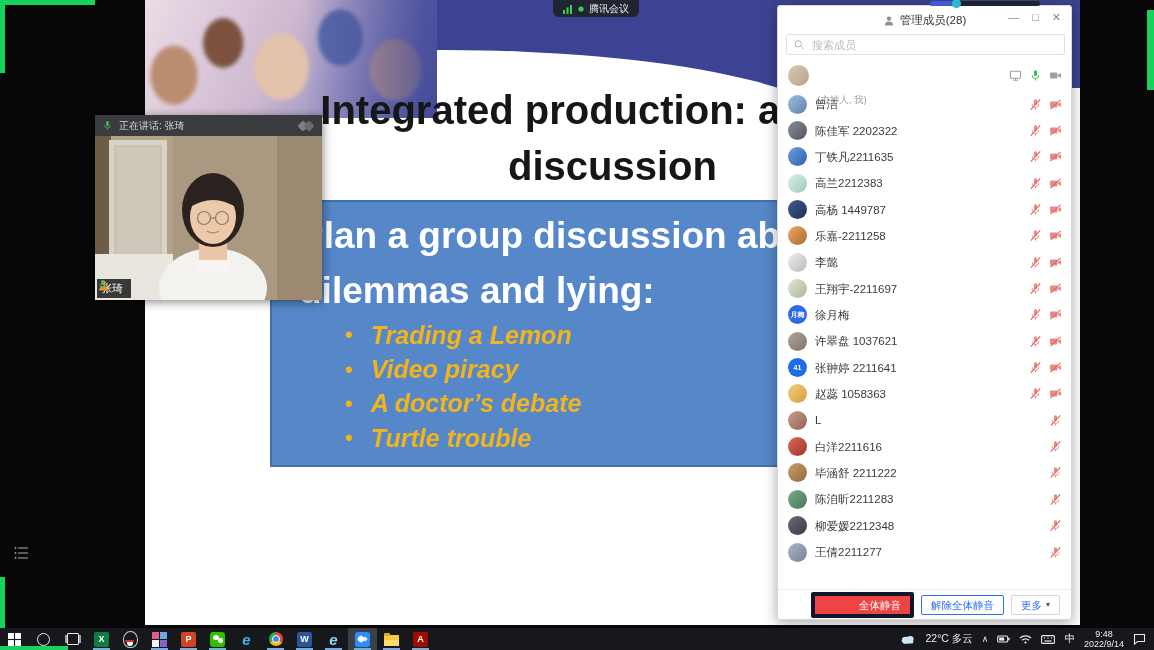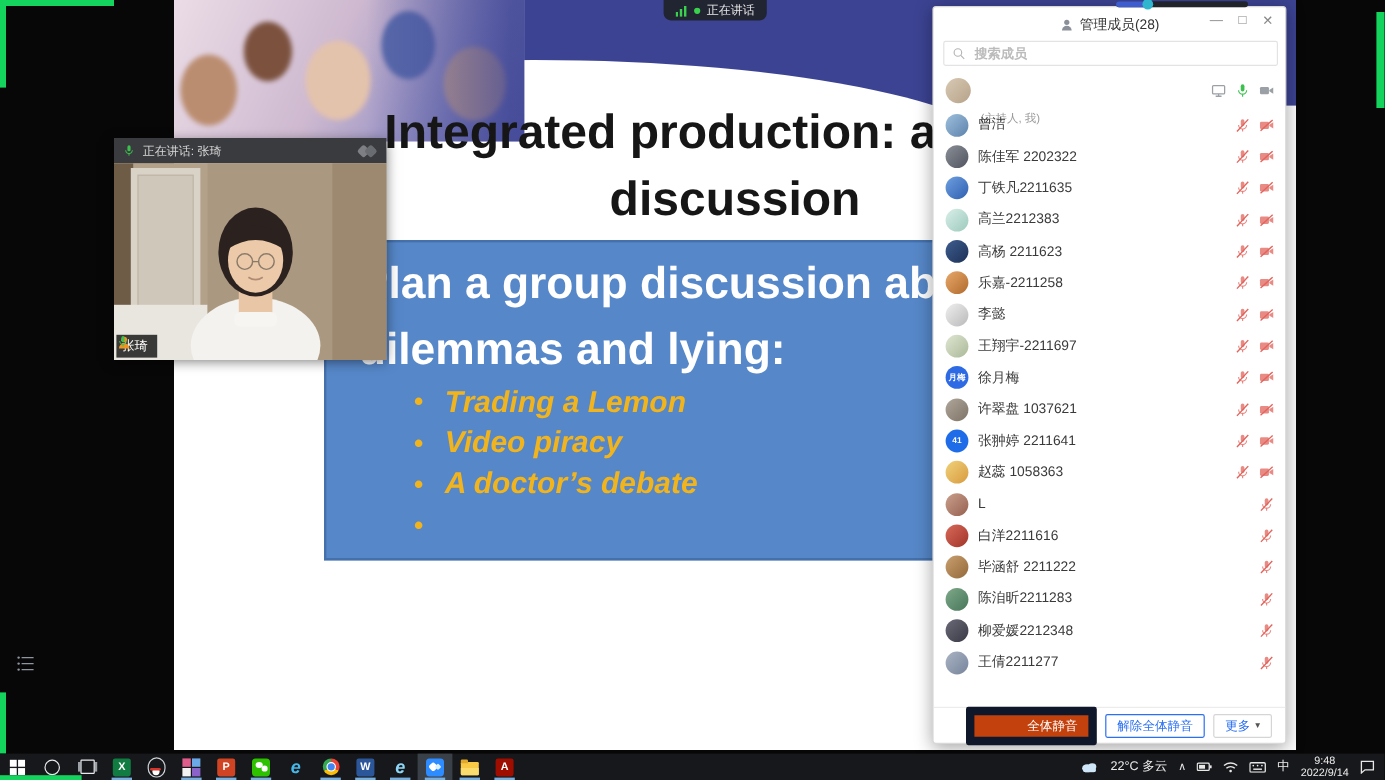--- a/index.html
+++ b/index.html
@@ -72,38 +72,38 @@
   .panel{position:absolute;left:777px;top:5px;width:295px;height:615px;background:#fff;z-index:50;
       border:1px solid #d8d8d8;border-radius:3px;box-shadow:0 3px 14px rgba(0,0,0,.35);box-sizing:border-box;}
   .p-title{position:absolute;top:7px;left:0;right:0;display:flex;justify-content:center;align-items:center;
       gap:5px;font-size:11.5px;color:#333;}
   .p-title .ic{color:#8a8f98;}
   .p-controls{position:absolute;top:5px;right:10px;display:flex;gap:13px;font-size:11px;color:#888;}
   .p-controls span{cursor:default;}
   .search{position:absolute;left:8px;top:28px;width:279px;height:21px;border:1px solid #e3e3e3;
       border-radius:2px;box-sizing:border-box;display:flex;align-items:center;padding:0 6px;gap:5px;}
   .search .ic{color:#b5b5b5;flex:0 0 12px;}
-  .search input{border:none;outline:none;flex:1;font-size:11px;color:#333;background:transparent;font-weight:bold;}
+  .search input{border:none;outline:none;flex:1;font-size:11px;color:#333;background:transparent;}
   .search input::placeholder{color:#bbb;}
   .m-list{position:absolute;left:0;top:53px;width:100%;bottom:30px;overflow:hidden;}
   .m-row{display:flex;align-items:center;height:26.35px;padding:0 9px 0 10px;box-sizing:border-box;}
   .m-row.host{height:32px;}
   .avatar{width:19px;height:19px;border-radius:50%;flex:0 0 19px;display:flex;align-items:center;
       justify-content:center;color:#fff;font-size:7px;font-weight:700;overflow:hidden;}
   .m-row.host .avatar{width:21px;height:21px;flex:0 0 21px;}
   .m-info{display:flex;flex-direction:column;margin-left:8px;line-height:12px;}
   .m-name{font-size:11.5px;color:#3a3a3a;white-space:nowrap;}
   .m-sub{font-size:9.5px;color:#9a9a9a;margin-top:38px;}
   .m-icons{margin-left:auto;display:flex;gap:7px;align-items:center;}
   .ic{width:13px;height:13px;}
   .ic.red{color:#e2645c}.ic.green{color:#3cc14e}.ic.gray{color:#9aa0a6}
   .p-footer{position:absolute;left:0;right:0;bottom:0;height:29px;border-top:1px solid #ececec;
       display:flex;align-items:center;justify-content:flex-end;gap:7px;padding-right:11px;}
   .btn{font-size:10.5px;border-radius:2px;padding:3px 9px;cursor:default;line-height:12px;}
-  .btn-primary{background:#c2410c;color:#fff;border:7px solid #0f172a;padding-left:44px;}
+  .btn-primary{background:#ef4444;color:#fff;border:4px solid #0f172a;padding-left:44px;}
   .btn-outline-blue{background:#fff;color:#2b6ff3;border:1px solid #2b6ff3;}
   .btn-outline-gray{background:#fff;color:#2b6ff3;border:1px solid #d5d5d5;display:flex;align-items:center;}
   .btn-outline-gray .chev{color:#555;font-size:8px;margin-left:4px;}
 
   
   .taskbar{position:absolute;left:0;top:628px;width:1154px;height:22px;background:#17181b;z-index:70;
       display:flex;align-items:center;}
   .tb-slot{width:29px;height:22px;display:flex;align-items:center;justify-content:center;position:relative;flex:0 0 29px;}
   .tb-slot.active{background:#3a4047;}
   .tb-ul{position:absolute;bottom:0;left:6px;width:17px;height:2px;background:#76aee0;}
@@ -223,34 +223,35 @@
       <li>
           <span class="dot">•</span>
           <span>Video piracy</span>
         </li>
       <li>
           <span class="dot">•</span>
           <span>A doctor’s debate</span>
         </li>
       <li>
           <span class="dot">•</span>
+          <span>Turtle trouble</span>
         </li>
     </ul>
   </div>
 
   <div class="pill">
     <svg width="10" height="10" viewBox="0 0 10 10">
         <rect x="0" y="6" width="2" height="4" fill="#3ad14e"></rect>
         <rect x="3.5" y="3.5" width="2" height="6.5" fill="#3ad14e"></rect>
         <rect x="7" y="1" width="2" height="9" fill="#3ad14e"></rect>
       </svg>
     <svg width="6" height="6" viewBox="0 0 6 6">
         <circle cx="3" cy="3" r="2.6" fill="#3ad14e"></circle>
       </svg>
-    <span class="lbl">正在讲话</span>
+    <span class="lbl">腾讯会议</span>
   </div>
 
   <div class="top-slider">
     <div class="fill"></div>
     <div class="knob"></div>
   </div>
 
   <div class="cam">
     <div class="cam-bar">
       <svg class="ic green" style="width:11px;height:11px">
@@ -383,21 +384,21 @@
               <use href="#sym-mic-off"></use>
             </svg>
             <svg class="ic red" viewBox="0 0 16 16">
               <use href="#sym-cam-off"></use>
             </svg>
           </div>
         </div>
         <div class="m-row">
           <span class="avatar" style="background:linear-gradient(135deg,#3e5d8f,#1d3156)"></span>
           <div class="m-info">
-            <span class="m-name">高杨 2211623</span>
+            <span class="m-name">高杨 1449787</span>
           </div>
           <div class="m-icons">
             <svg class="ic red" viewBox="0 0 16 16">
               <use href="#sym-mic-off"></use>
             </svg>
             <svg class="ic red" viewBox="0 0 16 16">
               <use href="#sym-cam-off"></use>
             </svg>
           </div>
         </div>

